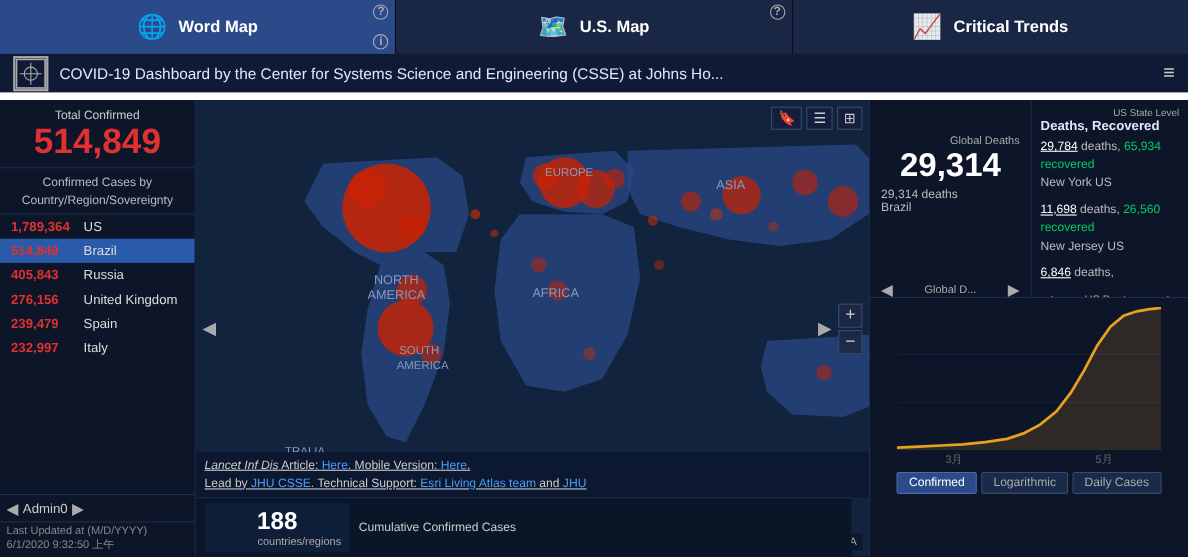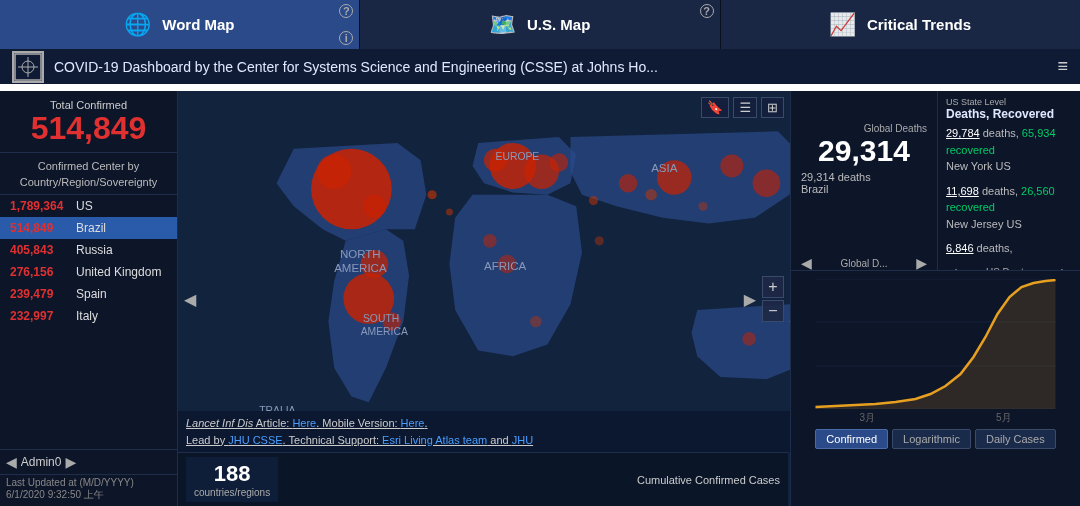--- a/index.html
+++ b/index.html
@@ -281,20 +281,21 @@
     }
 
     .us-panel {
       flex: 1;
       padding: 6px 8px;
       overflow: hidden;
     }
     .us-panel-title {
       font-size: 9px;
       color: #aaa;
+      text-align: right;
     }
     .us-panel-heading {
       font-size: 12px;
       font-weight: bold;
       color: #e0e8ff;
       margin-bottom: 4px;
     }
     .us-state-item {
       margin-bottom: 8px;
       font-size: 11px;
@@ -371,21 +372,21 @@
   <div class="title-menu">≡</div>
 </div>
 
 <div class="main-layout">
 
   <div class="left-panel">
     <div class="total-confirmed">
       <div class="label">Total Confirmed</div>
       <div class="value">514,849</div>
     </div>
-    <div class="confirmed-by">Confirmed Center by Country/Region/Sovereignty</div>
+    <div class="confirmed-by">Confirmed Cases by Country/Region/Sovereignty</div>
     <div class="country-list">
       <div class="country-item">
         <span class="count">1,789,364</span>
         <span class="name">US</span>
       </div>
       <div class="country-item selected">
         <span class="count">514,849</span>
         <span class="name">Brazil</span>
       </div>
       <div class="country-item">
@@ -501,26 +502,26 @@
 
     
     <div class="esri-label">Esri, FAO, NOAA</div>
 
     
     <div class="map-bottom-info" style="bottom:54px; position:absolute; left:0; right:0; background:#0c1830; padding:4px 8px; font-size:11px; color:#ccc; line-height:1.5;text-decoration:underline;">
       <span><em>Lancet Inf Dis</em> Article: <a href="#">Here</a>. Mobile Version: <a href="#">Here</a>.</span>
       <br>
       <span>Lead by <a href="#" style="color:#4a9eff;">JHU CSSE</a>. Technical Support: <a href="#" style="color:#4a9eff;">Esri Living Atlas team</a> and <a href="#" style="color:#4a9eff;">JHU</a></span>
     </div>
-    <div class="map-bottom" style="position:absolute; bottom:0; left:0; right:2px; height:54px; background:#0a1528; border-top:1px solid #1e2d4a; display:flex; align-items:center; padding:4px 8px; gap:8px;">
+    <div class="map-bottom" style="position:absolute; bottom:0; left:0; right:16px; height:54px; background:#0a1528; border-top:1px solid #1e2d4a; display:flex; align-items:center; padding:4px 8px; gap:8px;">
       <div style="display:flex; flex-direction:column; align-items:center; background:#0f1e38; padding:4px 8px;">
         <span style="font-size:22px; font-weight:bold; color:#fff;">188</span>
-        <span style="font-size:10px; color:#aaa;">countries/regions</span>
-      </div>
-      <div style="font-size:11px; color:#ccc; flex:1; text-align:right;">Cumulative Confirmed Cases</div>
+        <span style="font-size:10px; color:#aaa;margin-left:40px;">countries/regions</span>
+      </div>
+      <div style="font-size:11px; color:#ccc; flex:1; text-align:left;">Cumulative Confirmed Cases</div>
     </div>
   </div>
 
   <div class="right-panel">
     <div class="right-top">
 
       <div class="deaths-panel">
         <div class="deaths-label">Global Deaths</div>
         <div class="deaths-value">29,314</div>
         <div class="deaths-detail">

